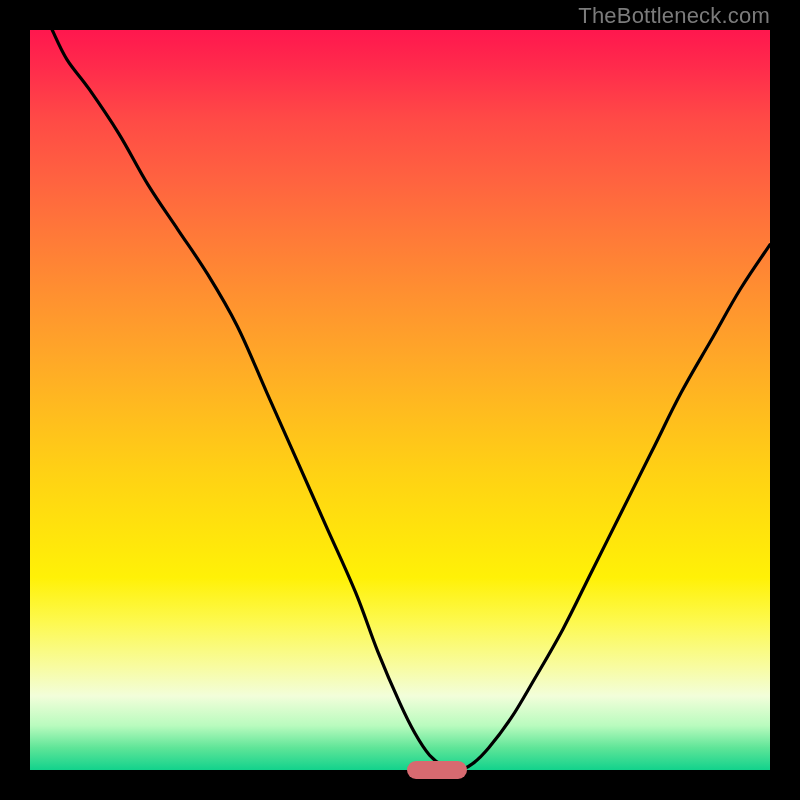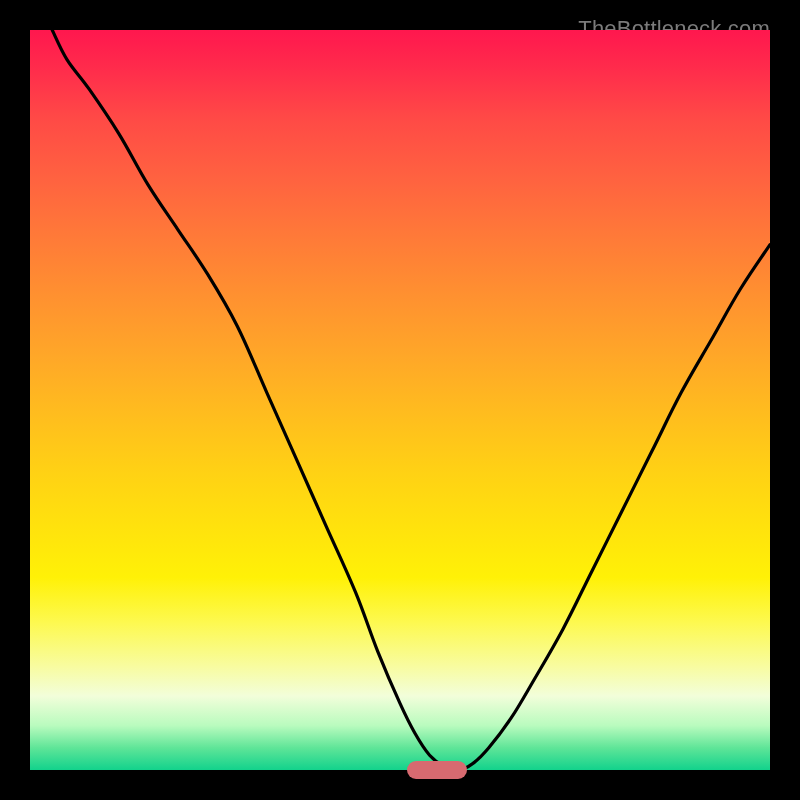--- a/index.html
+++ b/index.html
@@ -39,21 +39,21 @@
       #fdf94f 80%,
       #f8fca0 86%,
       #f2feda 90%,
       #b9fbbe 94%,
       #5fe598 97%,
       #12d28c 100%
     );
   }
   .attribution {
     position: absolute;
-    top: 16px;
+    top: 3px;
     right: 30px;
     color: #7b7b7b;
     font-size: 22px;
     letter-spacing: 0.2px;
     user-select: none;
   }
   svg.curve {
     position: absolute;
     left: 0;
     top: 0;

